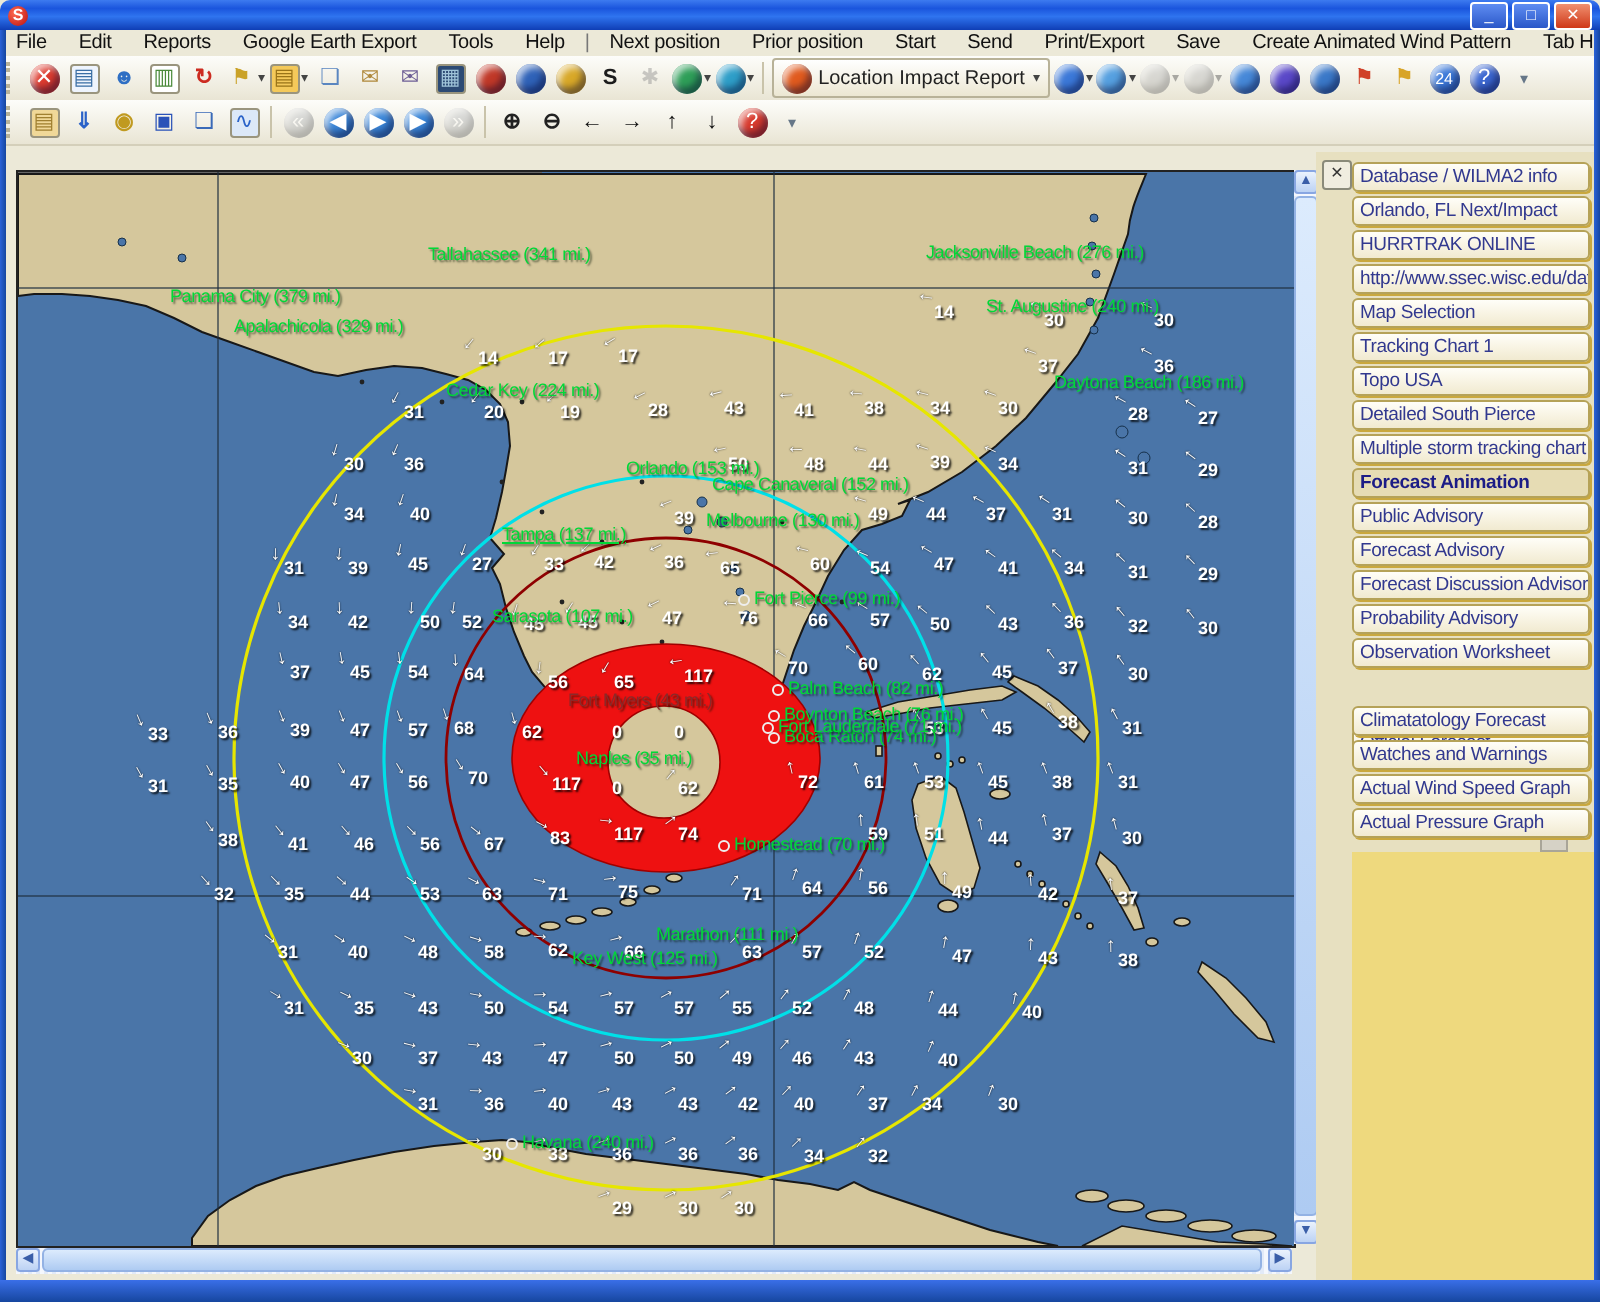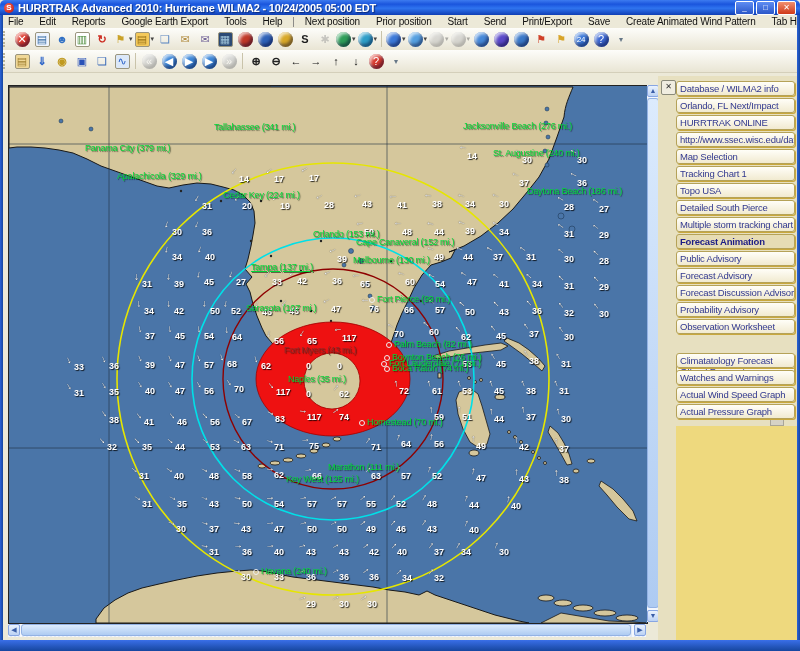--- a/index.html
+++ b/index.html
@@ -76,21 +76,20 @@
   .bord{background:linear-gradient(90deg,#2a62d8,#16469f);z-index:60}
   .bord.l{left:0;top:15px;width:3px;height:625px}
   .bord.r{left:797px;top:15px;width:3px;height:625px}
   .bord.b{left:0;top:640px;width:800px;height:11px;background:linear-gradient(#3a6fe8,#16469f)}
 </style>
 </head>
 <body>
 
 <div class="abs titlebar">
   <span class="title-icon">S</span>
-  <span class="title-text">HURRTRAK Advanced 2010: Hurricane WILMA2 - 10/24/2005 05:00 EDT</span>
   <span class="winbtns">
     <span class="winbtn">_</span>
     <span class="winbtn">□</span>
     <span class="winbtn close">✕</span>
   </span>
 </div>
 
 <div class="abs menubar" id="menubar">
     <span class="mitem">File</span>
     <span class="mitem">Edit</span>
@@ -163,20 +162,25 @@
     </span>
     <span class="tbtn">
       <span class="ic ball" style="background: rgb(46, 158, 88);"></span>
       <span class="caret">▾</span>
     </span>
     <span class="tbtn">
       <span class="ic ball" style="background: rgb(46, 158, 200);"></span>
       <span class="caret">▾</span>
     </span>
     <span class="tsep"></span>
+    <span class="tbtn labeled">
+      <span class="ic ball" style="background: rgb(224, 90, 30);"></span>
+      <span class="lbl">Location Impact Report</span>
+      <span class="caret">▾</span>
+    </span>
     <span class="tbtn">
       <span class="ic ball" style="background: rgb(59, 120, 216);"></span>
       <span class="caret">▾</span>
     </span>
     <span class="tbtn">
       <span class="ic ball" style="background: rgb(86, 160, 224);"></span>
       <span class="caret">▾</span>
     </span>
     <span class="tbtn disabled">
       <span class="ic ball" style="background: rgb(170, 180, 192);"></span>
@@ -365,21 +369,21 @@
         <circle cx="332" cy="378" r="216" fill="none" stroke="#e6e600" stroke-width="1.6"></circle>
         <circle cx="332" cy="378" r="141" fill="none" stroke="#00e0e8" stroke-width="1.6"></circle>
         <circle cx="332" cy="378" r="110" fill="none" stroke="#8e0000" stroke-width="1.4"></circle>
         <path d="M255,378 a77,57 0 1 0 154,0 a77,57 0 1 0 -154,0 Z M303,380 a28,28 0 1 1 56,0 a28,28 0 1 1 -56,0 Z" fill="#ee1111" fill-rule="evenodd" stroke="#a00000" stroke-width="0.8"></path>
       </g>
   </svg>
   <div class="statusbox">Hurricane WILMA2 10/24/2005 08:00 AM EDT : 117 MPH   FORECAST POSITION</div>
   <div id="labels">
       <div class="mlabel" style="left: 205px; top: 36px;">Tallahassee (341 mi.)</div>
       <div class="mlabel" style="left: 76px; top: 57px;">Panama City (379 mi.)</div>
-      <div class="mlabel" style="left: 108px; top: 85px;">Apalachicola (329 mi.)</div>
+      <div class="mlabel" style="left: 108px; top: 72px;">Apalachicola (329 mi.)</div>
       <div class="mlabel" style="left: 454px; top: 35px;">Jacksonville Beach (276 mi.)</div>
       <div class="mlabel" style="left: 484px; top: 62px;">St. Augustine (240 mi.)</div>
       <div class="mlabel" style="left: 518px; top: 100px;">Daytona Beach (186 mi.)</div>
       <div class="mlabel" style="left: 214px; top: 104px;">Cedar Key (224 mi.)</div>
       <div class="mlabel" style="left: 304px; top: 143px;">Orlando (153 mi.)</div>
       <div class="mlabel" style="left: 347px; top: 151px;">Cape Canaveral (152 mi.)</div>
       <div class="mlabel" style="left: 344px; top: 169px;">Melbourne (130 mi.)</div>
       <div class="mlabel" style="left: 242px; top: 176px; text-decoration: underline;">Tampa (137 mi.)</div>
       <div class="mlabel" style="left: 237px; top: 217px;">Sarasota (107 mi.)</div>
       <div class="mlabel" style="left: 360px; top: 208px;"><span class="mk"></span>Fort Pierce (99 mi.)</div>

